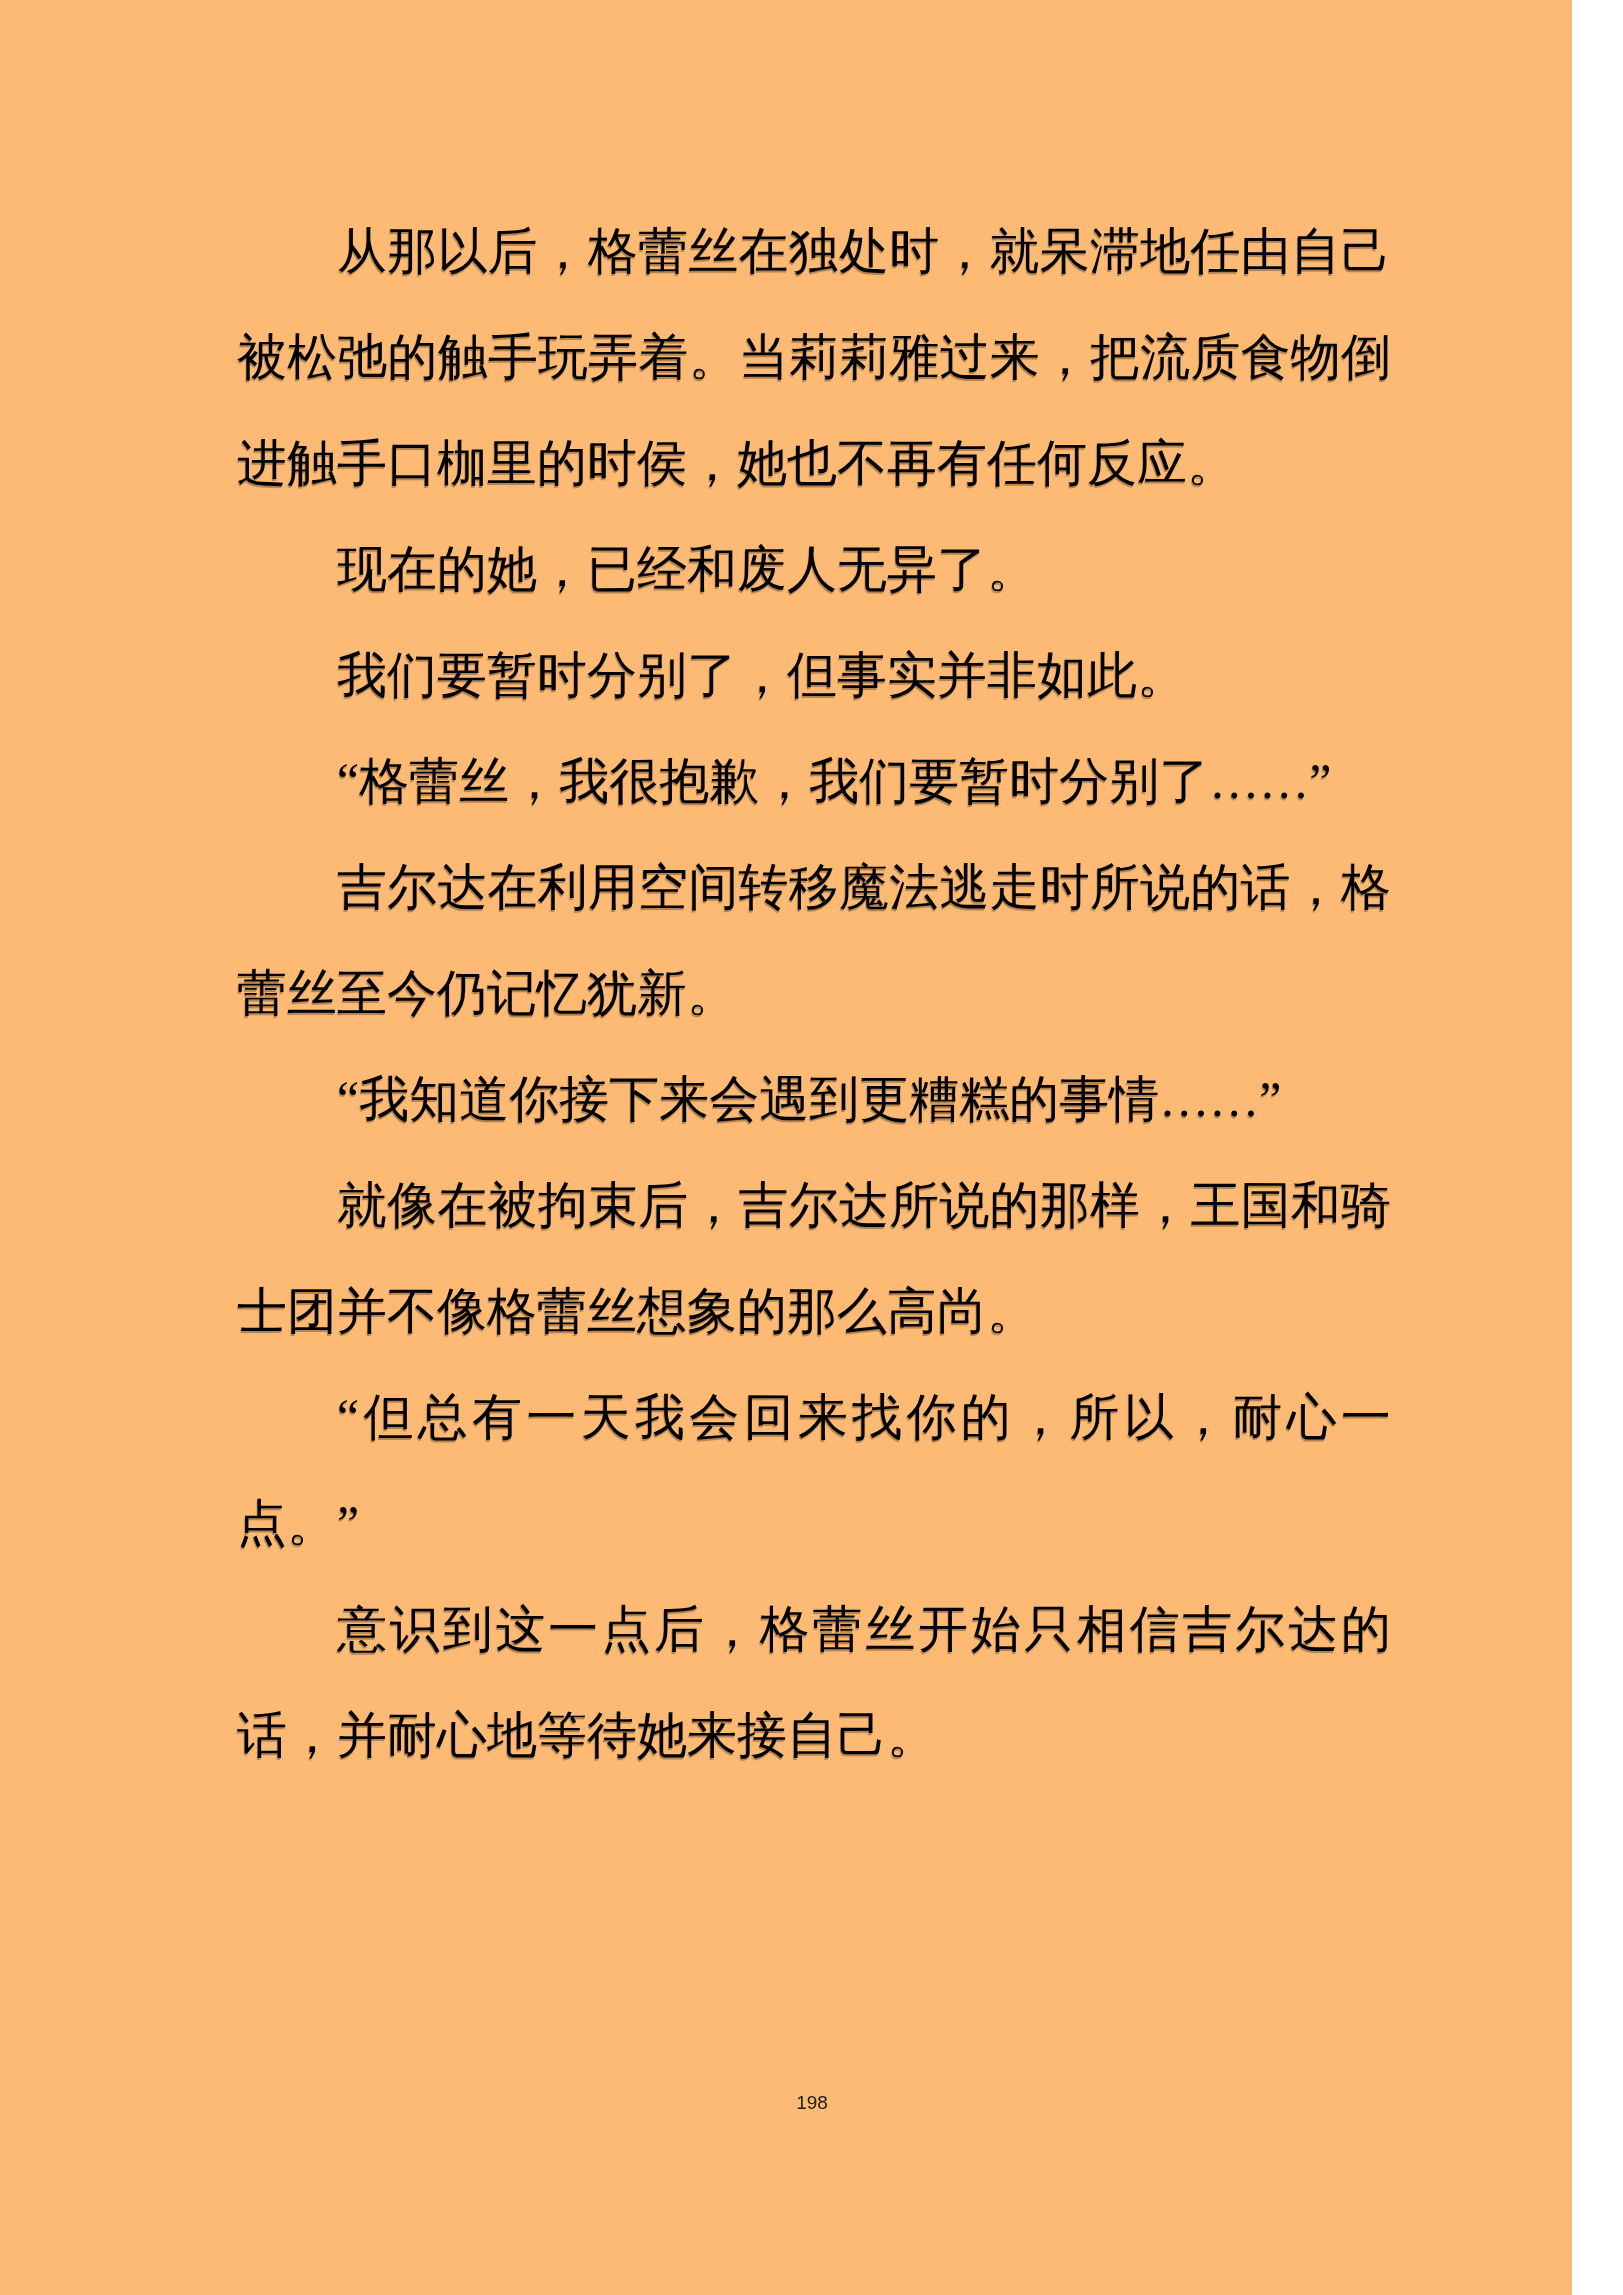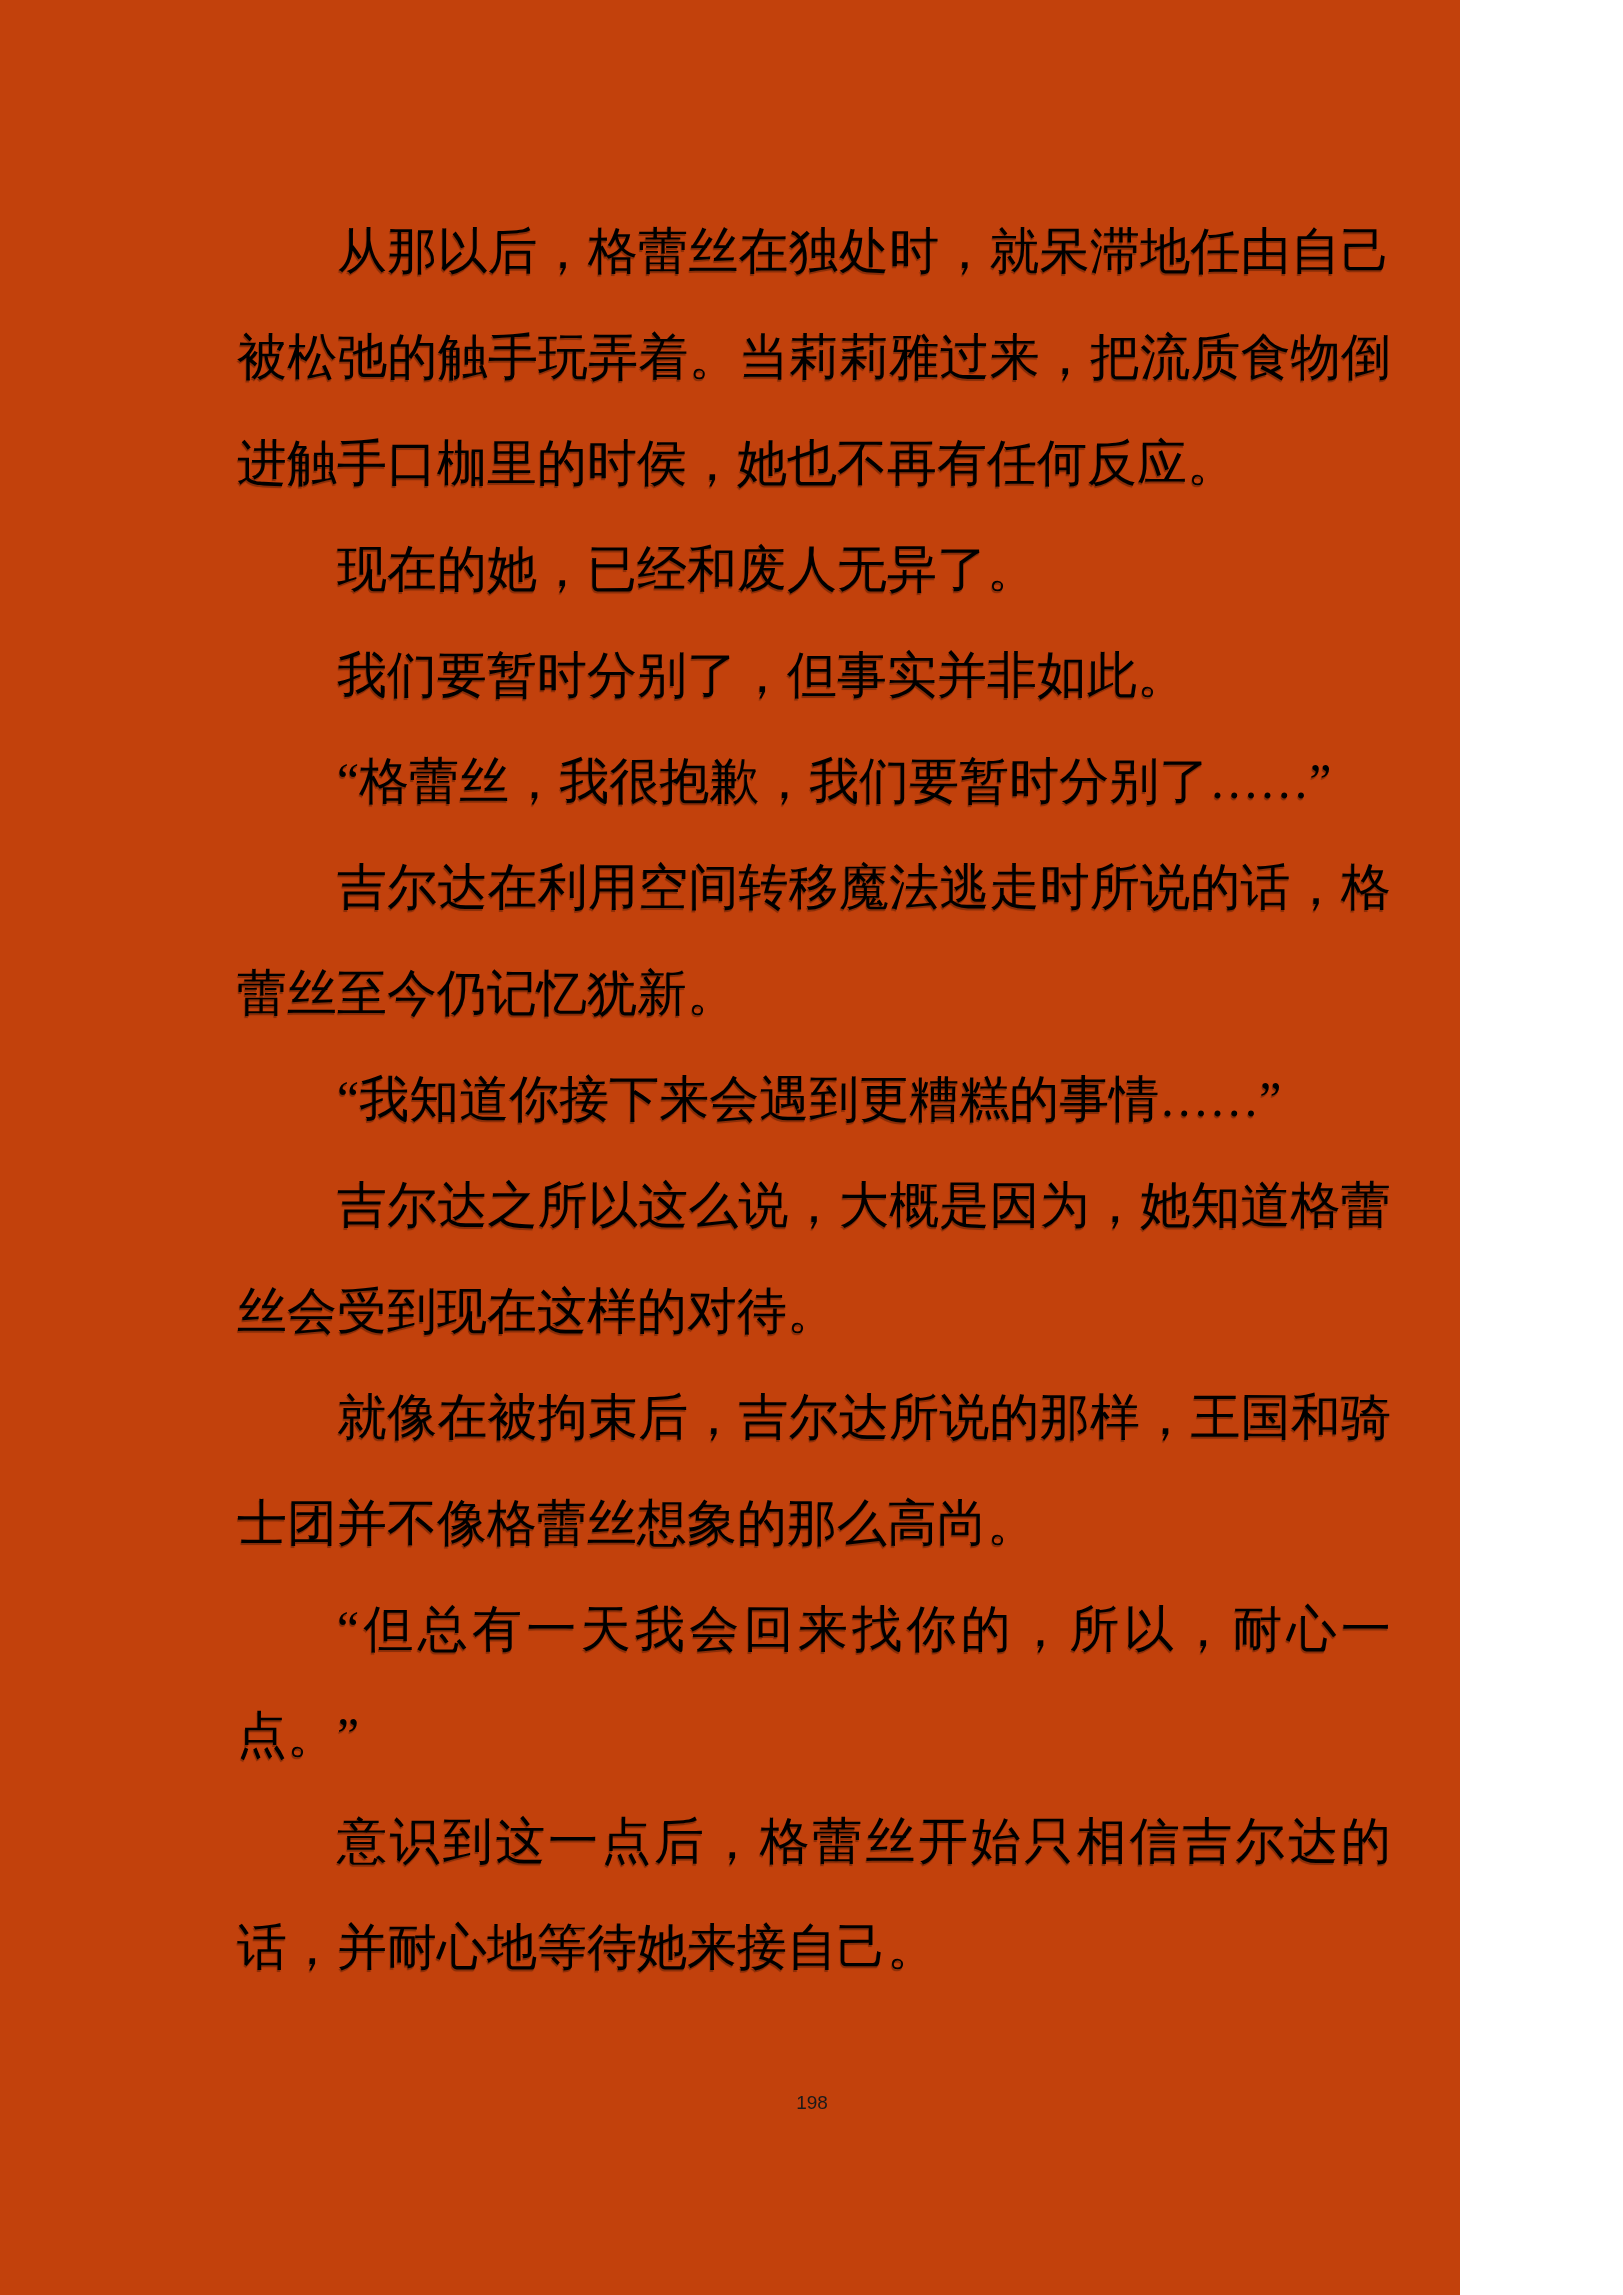--- a/index.html
+++ b/index.html
@@ -5,23 +5,23 @@
   html, body {
     margin: 0;
     padding: 0;
     background: #ffffff;
     width: 1624px;
     height: 2295px;
     overflow: hidden;
   }
   .page {
     position: relative;
-    width: 1460px;
+    width: 1572px;
     height: 2295px;
-    background: #c2410c;
+    background: #fdba74;
   }
   .text-content {
     position: absolute;
     left: 237px;
     top: 198px;
     width: 1154px;
     font-family: "Liberation Serif", "DejaVu Serif", serif;
     font-size: 50px;
     line-height: 106px;
     color: #000000;
@@ -51,20 +51,19 @@
 <body>
 
 <div class="page">
   <div class="text-content">
     <p>从那以后，格蕾丝在独处时，就呆滞地任由自己被松弛的触手玩弄着。当莉莉雅过来，把流质食物倒进触手口枷里的时侯，她也不再有任何反应。</p>
     <p>现在的她，已经和废人无异了。</p>
     <p>我们要暂时分别了，但事实并非如此。</p>
     <p>“格蕾丝，我很抱歉，我们要暂时分别了……”</p>
     <p>吉尔达在利用空间转移魔法逃走时所说的话，格蕾丝至今仍记忆犹新。</p>
     <p>“我知道你接下来会遇到更糟糕的事情……”</p>
-    <p>吉尔达之所以这么说，大概是因为，她知道格蕾丝会受到现在这样的对待。</p>
     <p>就像在被拘束后，吉尔达所说的那样，王国和骑士团并不像格蕾丝想象的那么高尚。</p>
     <p>“但总有一天我会回来找你的，所以，耐心一点。”</p>
     <p>意识到这一点后，格蕾丝开始只相信吉尔达的话，并耐心地等待她来接自己。</p>
   </div>
   <div class="page-number">198</div>
 </div>
 
 
 </body></html>

